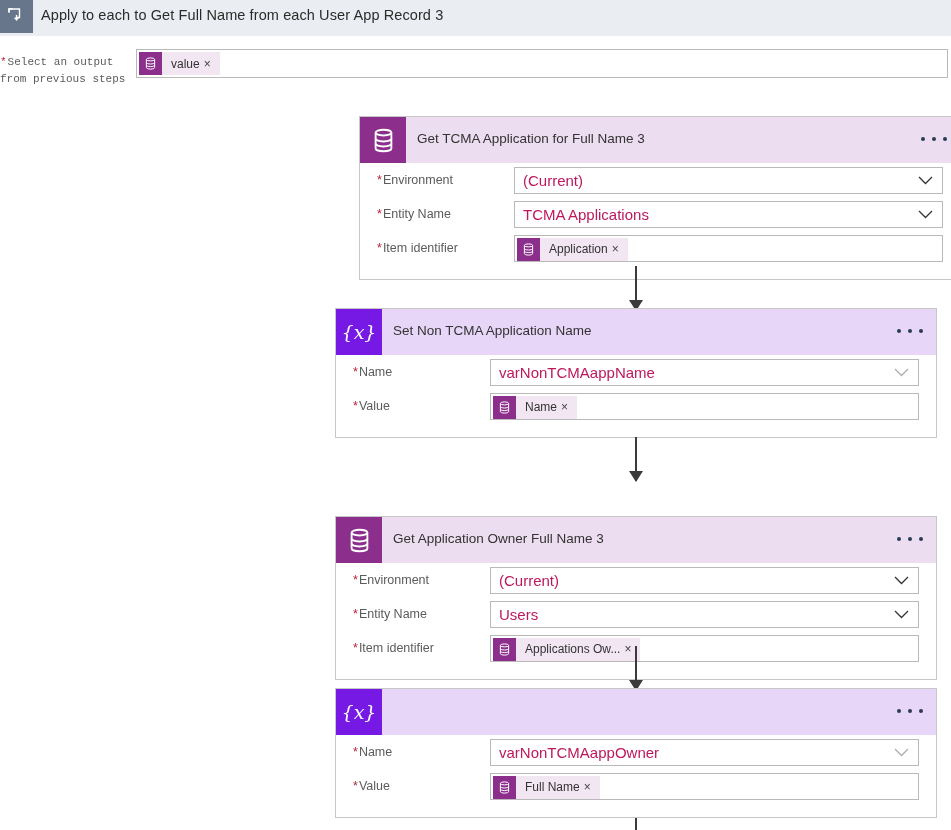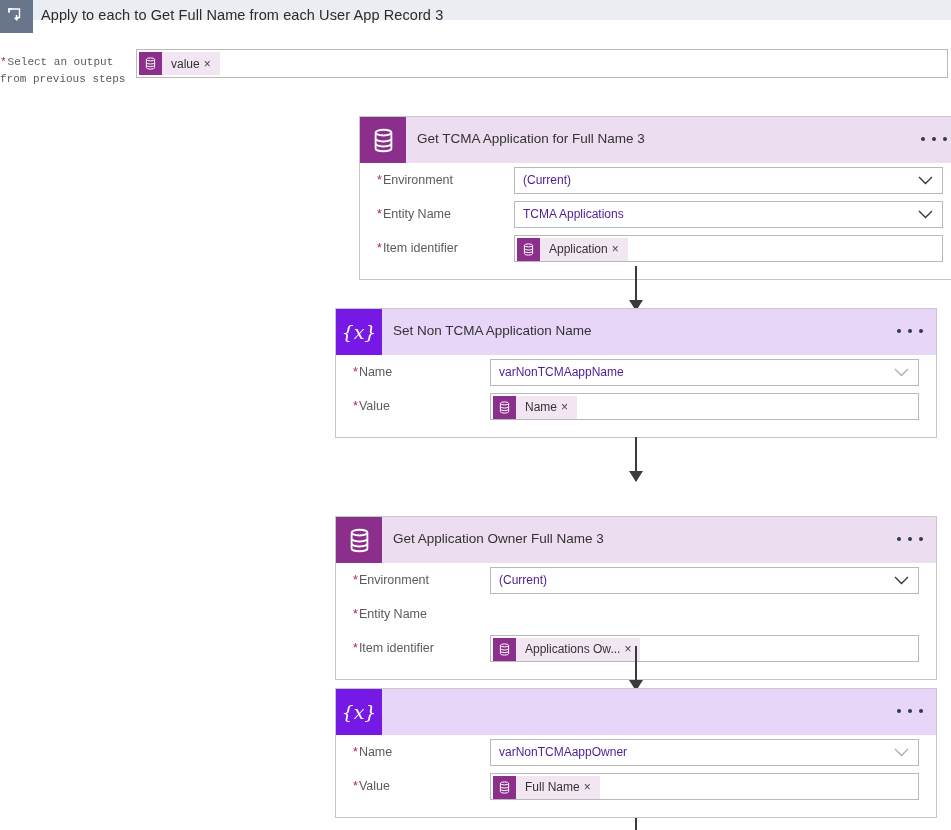--- a/index.html
+++ b/index.html
@@ -4,21 +4,21 @@
 <style>
   html,body{margin:0;padding:0;}
   body{
     width:951px;height:830px;overflow:hidden;background:#ffffff;
     font-family:"Liberation Sans","DejaVu Sans",sans-serif;
     -webkit-font-smoothing:antialiased;
   }
   .root{position:relative;width:951px;height:830px;}
 
   
-  .hdr{position:absolute;left:0;top:0;width:951px;height:20px;background:#eaedf1;}
+  .hdr{position:absolute;left:0;top:0;width:951px;height:36px;background:#eaedf1;}
   .hdr-tile{position:absolute;left:0;top:0;width:33px;height:33px;background:#67768a;}
   .hdr-tile svg{position:absolute;left:7px;top:7px;}
   .hdr-title{
     position:absolute;left:41px;top:7px;font-size:14.5px;color:#2b2b2b;
     letter-spacing:.1px;white-space:nowrap;
   }
 
   
   .out-label{
     position:absolute;left:0px;top:54px;width:130px;font-size:11px;
@@ -52,21 +52,21 @@
               white-space:nowrap;}
   .card-menu{position:absolute;right:13px;top:12px;width:26px;height:20px;
              display:flex;align-items:center;justify-content:space-between;cursor:pointer;}
   .card-menu i{display:block;width:4px;height:4px;border-radius:50%;background:#2b3a55;}
 
   .card-body{padding:0 17px 14px 17px;}
   .row{display:flex;align-items:center;height:34px;}
   .row-lbl{width:137px;flex:0 0 137px;font-size:12.5px;color:#5b5b5b;}
   .ctl{position:relative;flex:1;height:27px;border:1px solid #b9b9b9;background:#fff;
        box-sizing:border-box;display:flex;align-items:center;}
-  .ctl .val{font-size:12px;color:#4c1d95;padding-left:8px;}
+  .ctl .val{font-size:15px;color:#be185d;padding-left:8px;}
   .chev{position:absolute;right:9px;top:50%;transform:translateY(-50%);}
 
   
   .arrow{position:absolute;width:2px;background:#3b3b3b;}
   .arrow::after{content:"";position:absolute;left:-6px;bottom:-1px;width:0;height:0;
     border-left:7px solid transparent;border-right:7px solid transparent;
     border-top:11px solid #3b3b3b;}
   .arrow.nohead::after{display:none;}
 </style>
 </head>
@@ -229,20 +229,26 @@
         <div class="row-lbl"><span class="req">*</span><span>Environment</span></div>
         <div class="ctl">
           <span class="val">(Current)</span>
           <span class="chev"><svg width="15" height="9" viewBox="0 0 15 9">
                 <path d="M1 1 L7.5 7.5 L14 1" fill="none" stroke="#333" stroke-width="1.3"></path>
               </svg></span>
         </div>
       </div>
       <div class="row">
         <div class="row-lbl"><span class="req">*</span><span>Entity Name</span></div>
+        <div class="ctl">
+          <span class="val">Users</span>
+          <span class="chev"><svg width="15" height="9" viewBox="0 0 15 9">
+                <path d="M1 1 L7.5 7.5 L14 1" fill="none" stroke="#333" stroke-width="1.3"></path>
+              </svg></span>
+        </div>
       </div>
       <div class="row">
         <div class="row-lbl"><span class="req">*</span><span>Item identifier</span></div>
         <div class="ctl">
           <span class="token">
             <span class="tk-ico">
               <svg width="13" height="13" viewBox="0 0 13 13">
                   <ellipse cx="6.5" cy="2.4" rx="4.1" ry="1.5" fill="none" stroke="#fff" stroke-width="1"></ellipse>
                   <path d="M2.4 2.4 v8.2 c0 .83 1.84 1.5 4.1 1.5 s4.1-.67 4.1-1.5 V2.4" fill="none" stroke="#fff" stroke-width="1"></path>
                   <path d="M2.4 5.5 c0 .83 1.84 1.5 4.1 1.5 s4.1-.67 4.1-1.5" fill="none" stroke="#fff" stroke-width="1"></path>

